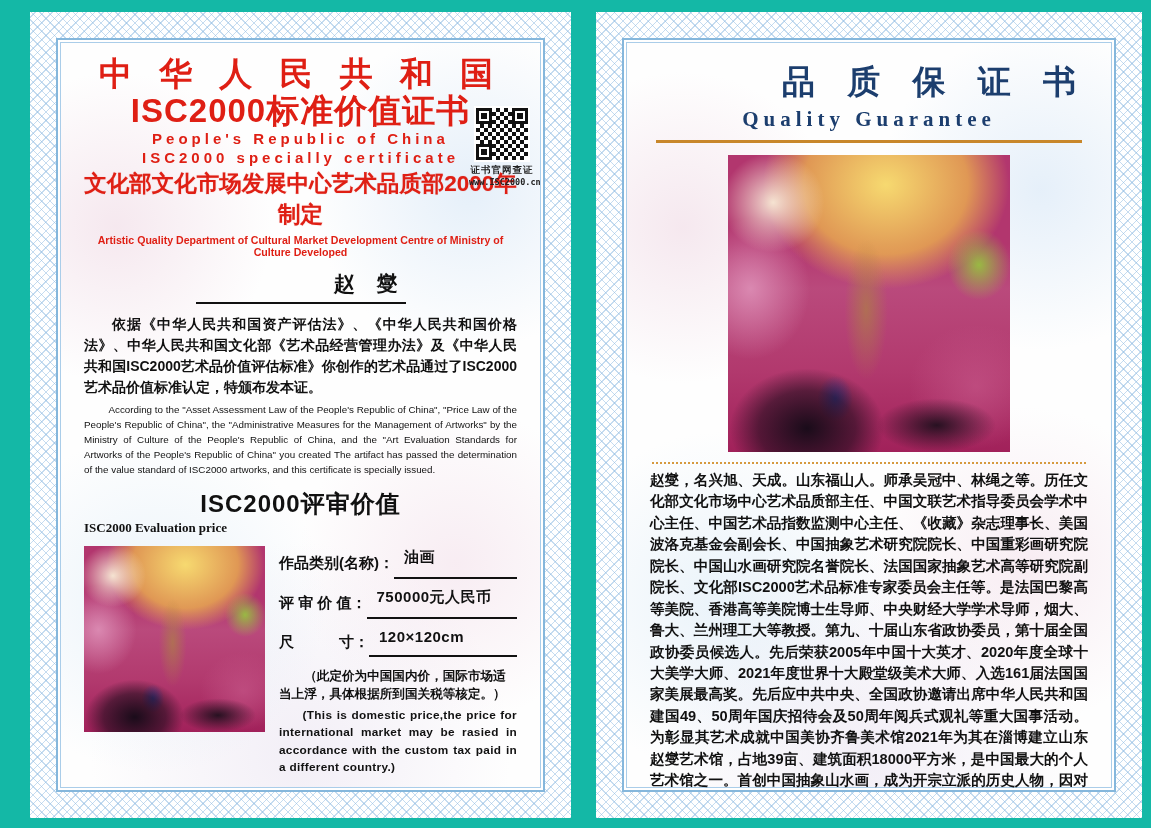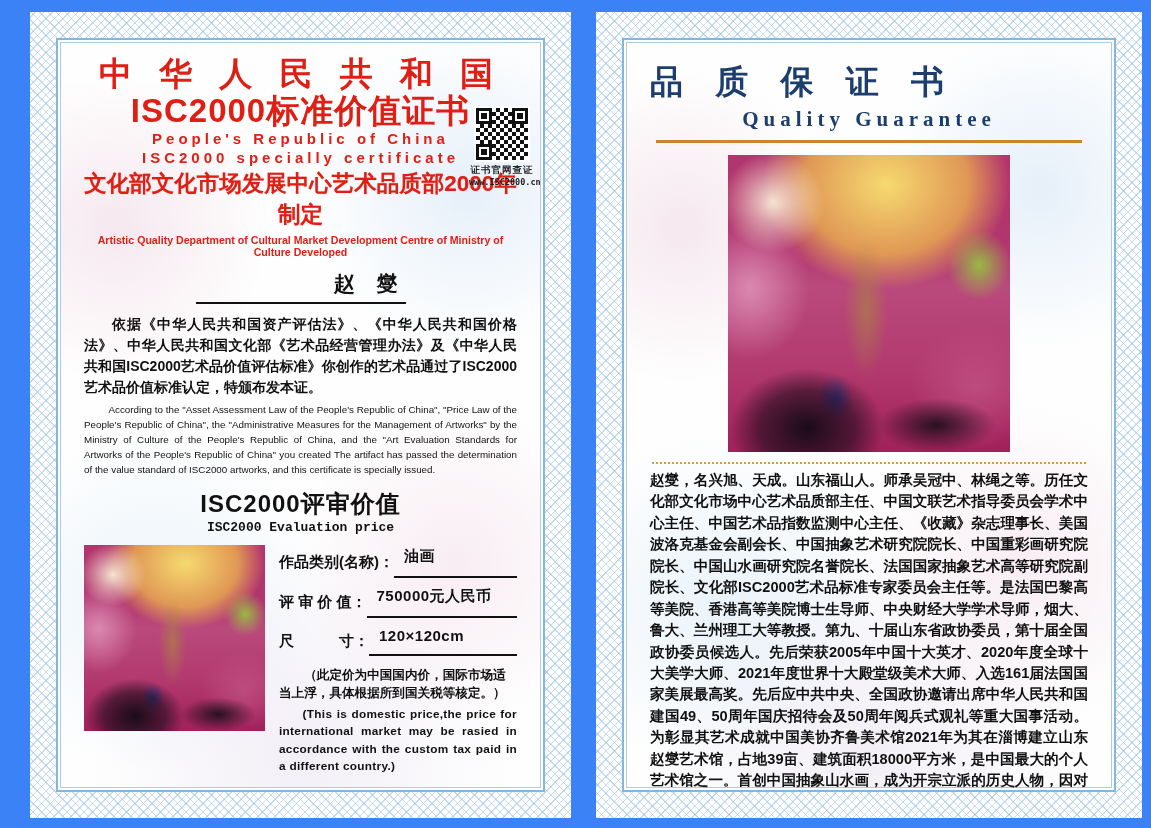--- a/index.html
+++ b/index.html
@@ -1,17 +1,17 @@
 <!DOCTYPE html>
 <html><head>
 <meta charset="utf-8">
 <style>
   * { margin:0; padding:0; box-sizing:border-box; }
   html,body { width:1151px; height:828px; background:#ffffff; font-family:"Liberation Sans",sans-serif; }
-  .page { position:relative; width:1151px; height:828px; background:#3b82f6; overflow:hidden; }
+  .page { position:relative; width:1151px; height:828px; background:#14b8a6; overflow:hidden; }
 
   
   .cert { position:absolute; top:12px; height:806px; padding:26px;
     background-color:#fff;
     background-image:
       repeating-linear-gradient(45deg, rgba(140,185,225,.50) 0 1px, transparent 1px 6px),
       repeating-linear-gradient(-45deg, rgba(140,185,225,.50) 0 1px, transparent 1px 6px);
   }
   .cert-left  { left:30px;  width:541px; }
   .cert-right { left:596px; width:546px; }
@@ -50,21 +50,21 @@
   .certno-row { text-align:center; margin-top:14px; font-size:15px; color:#111; }
   .certno-label { font-weight:bold; }
   .certno-val { display:inline-block; font-weight:bold; font-size:16.5px; border-bottom:2px solid #111; padding:0 14px 1px 14px; margin-left:8px; letter-spacing:.5px; }
 
   .artist { width:210px; margin:12px auto 0 auto; text-align:right; font-size:21px; font-weight:bold; letter-spacing:8px; border-bottom:2px solid #111; padding-bottom:4px; color:#111; }
 
   .stmt-cn { margin-top:10px; font-size:14px; font-weight:bold; color:#111; line-height:1.5; text-align:justify; text-indent:2em; }
   .stmt-en { margin-top:4px; font-size:9.8px; color:#111; line-height:1.55; text-align:justify; text-indent:2.5em; }
 
   .eval-title { text-align:center; font-size:24px; font-weight:bold; color:#111; margin-top:10px; letter-spacing:1px; }
-  .eval-sub { text-align:center; font-size:13px; font-weight:bold; color:#111; font-family:Liberation Mono, monospace; }
+  .eval-sub { font-size:13px; font-weight:bold; color:#111; font-family:Liberation Serif, serif; }
 
   .eval-row { display:flex; margin-top:10px; }
   .painting { width:181px; height:186px; flex:0 0 181px; }
   .art {
     background-color:#b2366e;
     background-image:
       radial-gradient(ellipse 38% 28% at 28% 92%, rgba(18,10,22,.95), rgba(18,10,22,.55) 45%, transparent 72%),
       radial-gradient(ellipse 30% 13% at 74% 91%, rgba(25,14,26,.9), transparent 70%),
       radial-gradient(ellipse 9% 11% at 38% 82%, rgba(40,62,165,.75), transparent 70%),
       radial-gradient(ellipse 11% 34% at 49% 52%, rgba(172,132,66,.65), transparent 70%),
@@ -77,21 +77,21 @@
   }
   .eval-form { flex:1; padding-left:14px; }
   .f-row { display:flex; align-items:center; margin-top:9px; font-size:15px; color:#111; }
   .f-row:first-child { margin-top:2px; }
   .f-label { font-weight:bold; white-space:pre; }
   .f-value { flex:1; font-weight:bold; border-bottom:2px solid #111; padding:0 0 10px 10px; letter-spacing:.5px; }
   .note-cn { margin-top:10px; font-size:12.6px; font-weight:bold; color:#111; line-height:1.5; text-indent:2em; }
   .note-en { margin-top:3px; font-size:11.8px; font-weight:bold; color:#111; line-height:1.45; text-align:justify; text-indent:2em; letter-spacing:.3px; }
 
   
-  .r-title { text-align:left; color:#1c3e6e; font-family:"Liberation Serif",serif; font-size:33px; font-weight:bold; letter-spacing:12px; margin-top:4px; }
+  .r-title { text-align:right; color:#1c3e6e; font-family:"Liberation Serif",serif; font-size:33px; font-weight:bold; letter-spacing:12px; margin-top:4px; }
   .r-sub   { text-align:center; color:#1c3e6e; font-family:"Liberation Serif",serif; font-size:21px; font-weight:bold; letter-spacing:5px; margin-top:2px; }
   .gold-line { height:3px; background:#c8872b; margin:8px 6px 0 6px; }
   .r-painting { width:282px; height:297px; margin:12px auto 0 auto; }
   .gold-dots { border-top:2px dotted #d69a3f; margin:10px 2px 0 2px; }
   .bio { margin-top:6px; font-size:14.6px; font-weight:bold; color:#111; line-height:1.47; text-align:justify; }
 </style>
 </head>
 <body>
 
 <div class="page">

